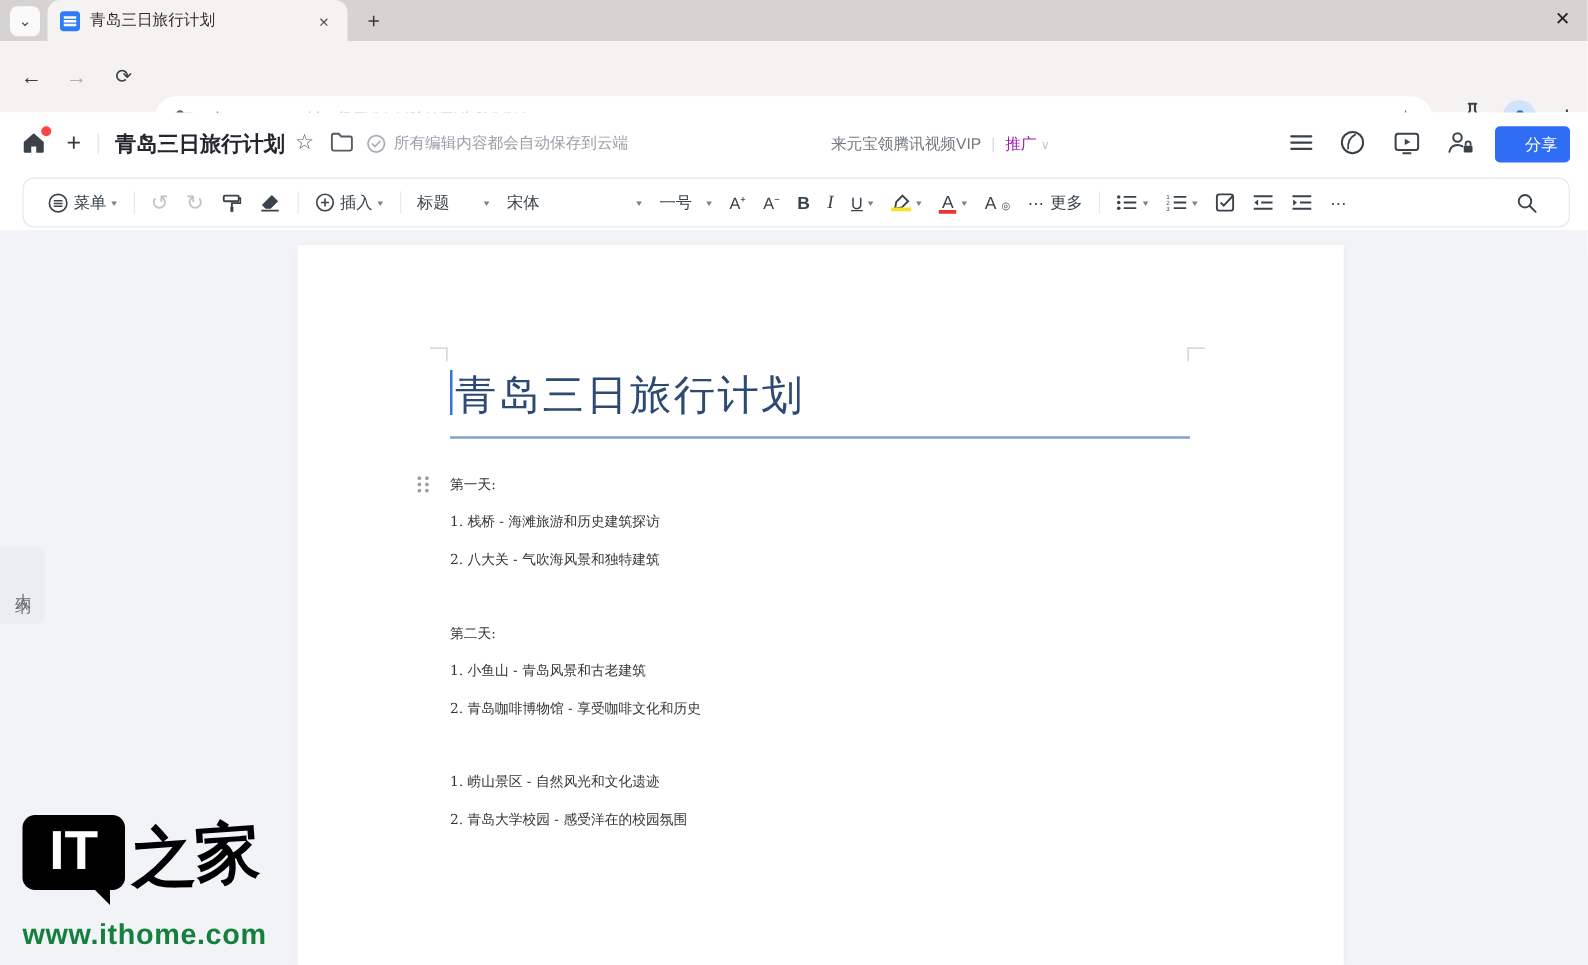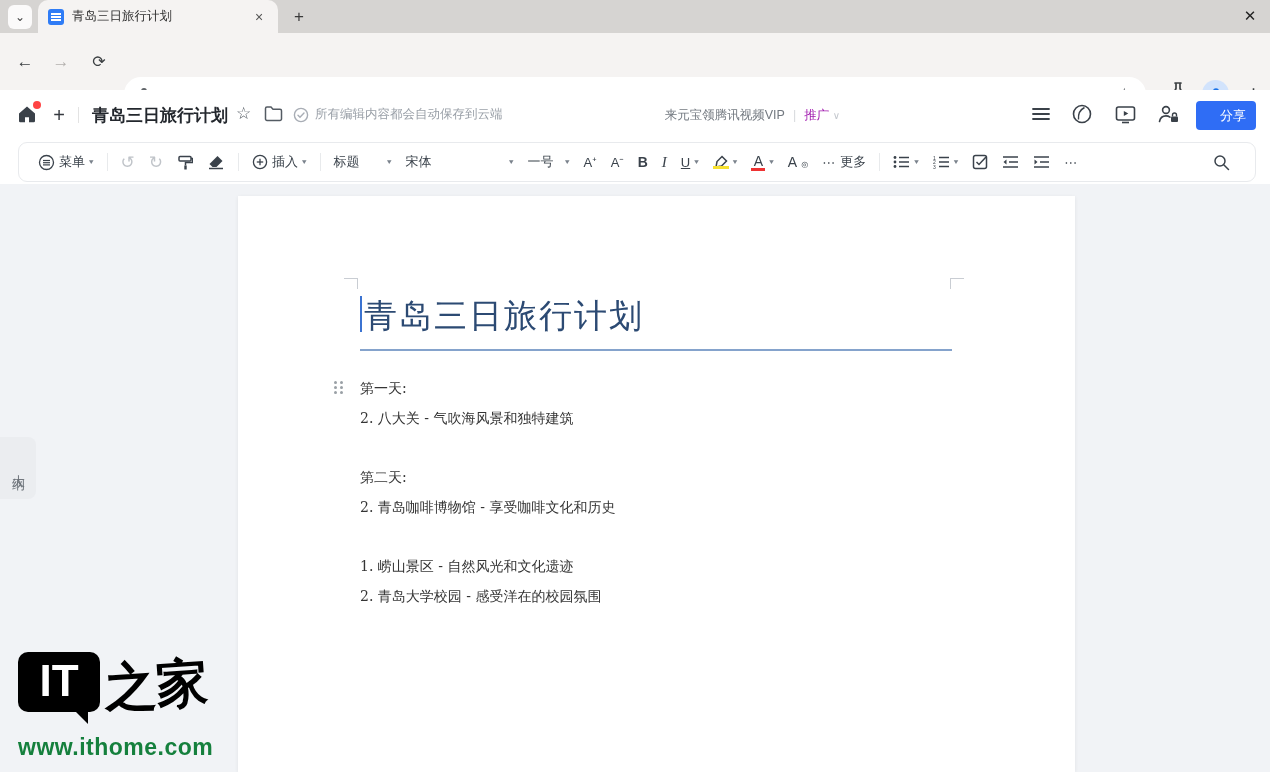--- a/index.html
+++ b/index.html
@@ -105,21 +105,21 @@
     border-right:1px solid #c9cdd3; }
   .corner-tr { left:712px; top:82px; border-top:1px solid #c9cdd3;
     border-left:1px solid #c9cdd3; }
   .doc-body { position:absolute; left:122px; top:92px; width:592px;
     font-family:"DejaVu Serif","Liberation Serif",serif; }
   .page-title { position:relative; font-size:33px; color:#2c4a73; letter-spacing:2px;
     padding:6px 0 10px 4px; border-bottom:2px solid #85a3cc; }
   .caret-blink { position:absolute; left:0; top:8px; width:2px; height:36px;
     background:#3b73d1; }
   .para-block { margin-top:22px; }
-  .doc-p { font-size:14px; color:#353535; height:30px; line-height:30px;
+  .doc-p { font-size:11px; color:#353535; height:30px; line-height:30px;
     white-space:nowrap; }
   .sect { margin-bottom:29px; }
   .drag-handle { position:absolute; left:-26px; top:185px; width:10px; height:16px;
     display:grid; grid-template-columns:3px 3px; grid-template-rows:3px 3px 3px;
     gap:2px 3px; }
   .drag-handle i { background:#9aa0a6; border-radius:50%; }
 
   
   .outline-tab { position:absolute; left:0; top:253px; width:36px; height:62px;
     background:#ebedf0; border-radius:0 8px 8px 0; display:flex; align-items:center;
@@ -412,24 +412,26 @@
         <i></i>
     </div>
     <div class="doc-body">
       <div class="page-title">
         <span class="caret-blink"></span>
         <span>青岛三日旅行计划</span>
       </div>
       <div class="para-block">
         <div class="sect">
           <div class="doc-p">第一天:</div>
+          <div class="doc-p">1. 栈桥 - 海滩旅游和历史建筑探访</div>
           <div class="doc-p">2. 八大关 - 气吹海风景和独特建筑</div>
         </div>
         <div class="sect">
           <div class="doc-p">第二天:</div>
+          <div class="doc-p">1. 小鱼山 - 青岛风景和古老建筑</div>
           <div class="doc-p">2. 青岛咖啡博物馆 - 享受咖啡文化和历史</div>
         </div>
         <div class="sect">
           <div class="doc-p">1. 崂山景区 - 自然风光和文化遗迹</div>
           <div class="doc-p">2. 青岛大学校园 - 感受洋在的校园氛围</div>
         </div>
       </div>
     </div>
   </div>
 

